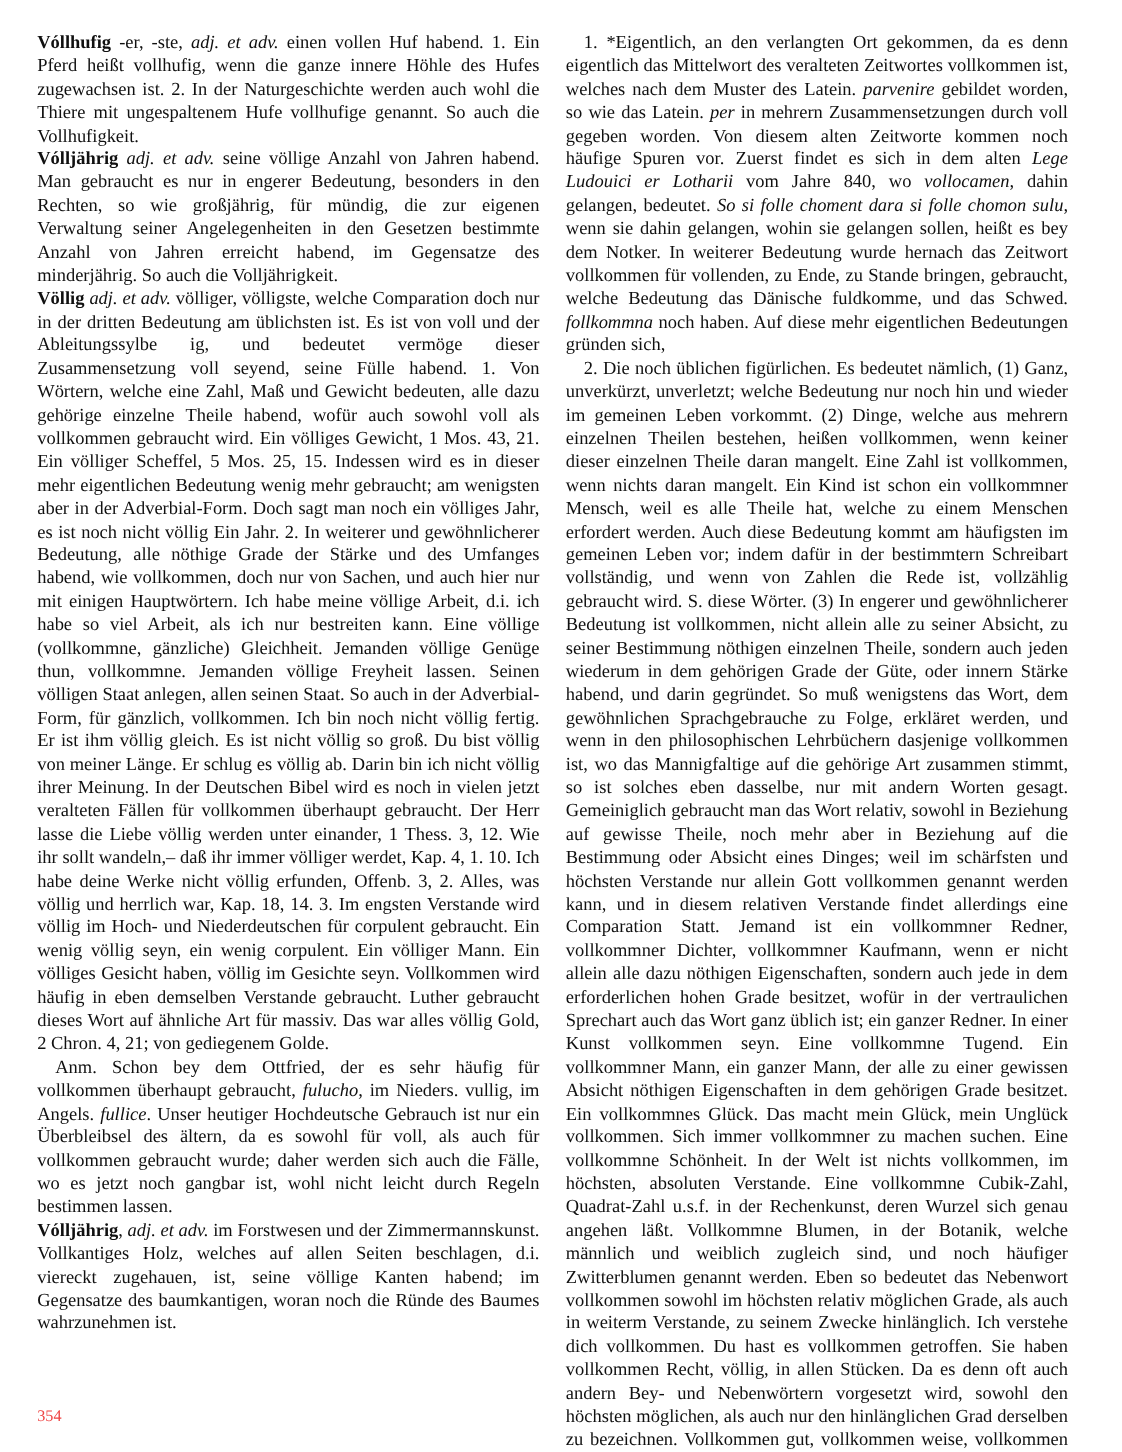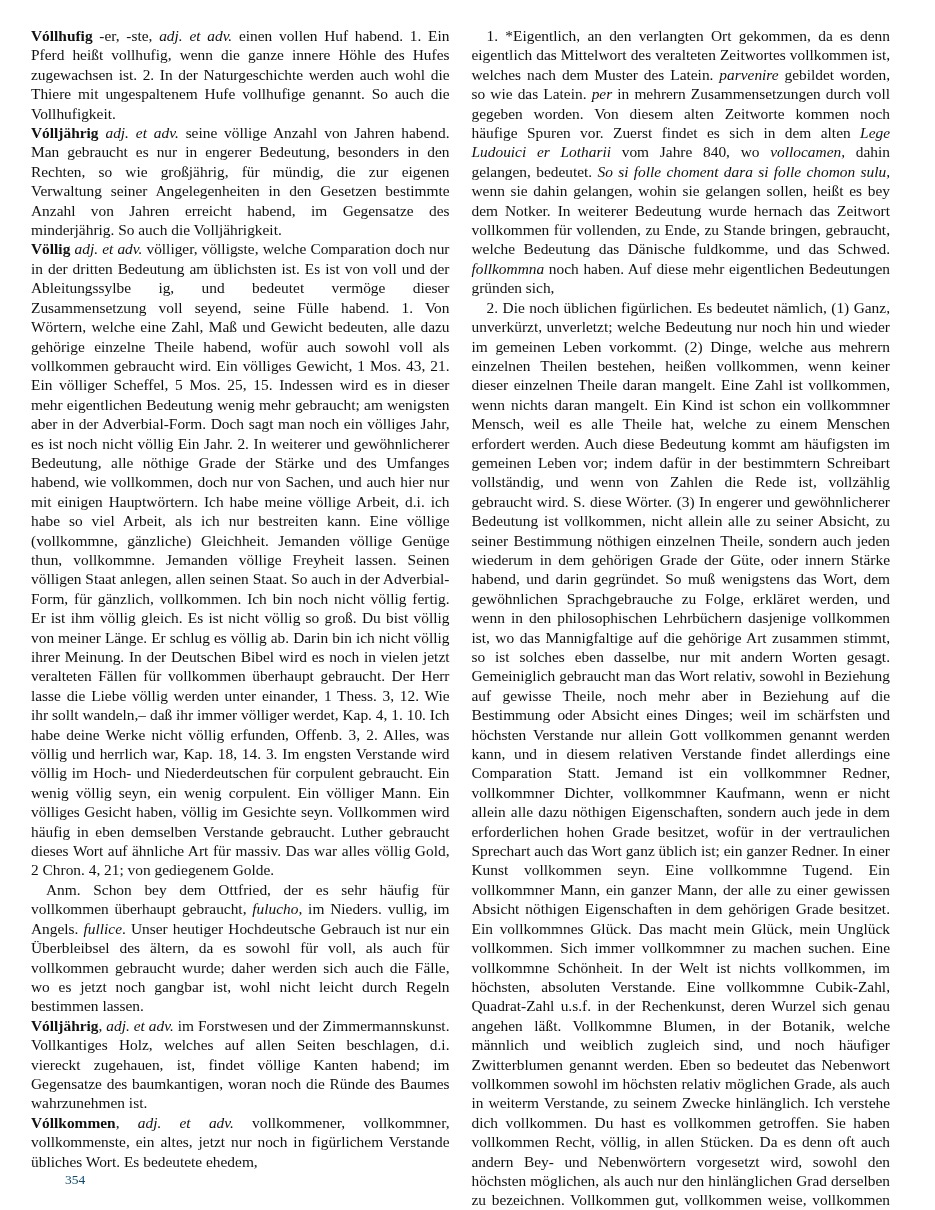--- a/index.html
+++ b/index.html
@@ -35,36 +35,34 @@
   .para.indent {
     text-indent: 15px;
   }
   .b { font-weight: bold; }
   .i { font-style: italic; }
   .page-number {
     position: absolute;
     left: 31px;
     bottom: 22px;
     font-size: 13.5px;
-    color: #0c4a6e;
-    margin-left: 34px;
+    color: #ef4444;
   }
 </style>
 </head>
 <body>
 
 <div class="page">
   <div class="columns">
     <div class="col">
         <p class="para"><span class="b">Vóllhufig</span><span> -er, -ste, </span><span class="i">adj. et adv.</span><span> einen vollen Huf habend. 1. Ein Pferd heißt vollhufig, wenn die ganze innere Höhle des Hufes zugewachsen ist. 2. In der Naturgeschichte werden auch wohl die Thiere mit ungespaltenem Hufe vollhufige genannt. So auch die Vollhufigkeit.</span></p>
         <p class="para"><span class="b">Vólljährig</span><span> </span><span class="i">adj. et adv.</span><span> seine völlige Anzahl von Jahren habend. Man gebraucht es nur in engerer Bedeutung, besonders in den Rechten, so wie großjährig, für mündig, die zur eigenen Verwaltung seiner Angelegenheiten in den Gesetzen bestimmte Anzahl von Jahren erreicht habend, im Gegensatze des minderjährig. So auch die Volljährigkeit.</span></p>
         <p class="para"><span class="b">Völlig</span><span> </span><span class="i">adj. et adv.</span><span> völliger, völligste, welche Comparation doch nur in der dritten Bedeutung am üblichsten ist. Es ist von voll und der Ableitungssylbe ig, und bedeutet vermöge dieser Zusammensetzung voll seyend, seine Fülle habend. 1. Von Wörtern, welche eine Zahl, Maß und Gewicht bedeuten, alle dazu gehörige einzelne Theile habend, wofür auch sowohl voll als vollkommen gebraucht wird. Ein völliges Gewicht, 1 Mos. 43, 21. Ein völliger Scheffel, 5 Mos. 25, 15. Indessen wird es in dieser mehr eigentlichen Bedeutung wenig mehr gebraucht; am wenigsten aber in der Adverbial-Form. Doch sagt man noch ein völliges Jahr, es ist noch nicht völlig Ein Jahr. 2. In weiterer und gewöhnlicherer Bedeutung, alle nöthige Grade der Stärke und des Umfanges habend, wie vollkommen, doch nur von Sachen, und auch hier nur mit einigen Hauptwörtern. Ich habe meine völlige Arbeit, d.i. ich habe so viel Arbeit, als ich nur bestreiten kann. Eine völlige (vollkommne, gänzliche) Gleichheit. Jemanden völlige Genüge thun, vollkommne. Jemanden völlige Freyheit lassen. Seinen völligen Staat anlegen, allen seinen Staat. So auch in der Adverbial-Form, für gänzlich, vollkommen. Ich bin noch nicht völlig fertig. Er ist ihm völlig gleich. Es ist nicht völlig so groß. Du bist völlig von meiner Länge. Er schlug es völlig ab. Darin bin ich nicht völlig ihrer Meinung. In der Deutschen Bibel wird es noch in vielen jetzt veralteten Fällen für vollkommen überhaupt gebraucht. Der Herr lasse die Liebe völlig werden unter einander, 1 Thess. 3, 12. Wie ihr sollt wandeln,– daß ihr immer völliger werdet, Kap. 4, 1. 10. Ich habe deine Werke nicht völlig erfunden, Offenb. 3, 2. Alles, was völlig und herrlich war, Kap. 18, 14. 3. Im engsten Verstande wird völlig im Hoch- und Niederdeutschen für corpulent gebraucht. Ein wenig völlig seyn, ein wenig corpulent. Ein völliger Mann. Ein völliges Gesicht haben, völlig im Gesichte seyn. Vollkommen wird häufig in eben demselben Verstande gebraucht. Luther gebraucht dieses Wort auf ähnliche Art für massiv. Das war alles völlig Gold, 2 Chron. 4, 21; von gediegenem Golde.</span></p>
         <p class="para indent"><span>Anm. Schon bey dem Ottfried, der es sehr häufig für vollkommen überhaupt gebraucht, </span><span class="i">fulucho,</span><span> im Nieders. vullig, im Angels. </span><span class="i">fullice</span><span>. Unser heutiger Hochdeutsche Gebrauch ist nur ein Überbleibsel des ältern, da es sowohl für voll, als auch für vollkommen gebraucht wurde; daher werden sich auch die Fälle, wo es jetzt noch gangbar ist, wohl nicht leicht durch Regeln bestimmen lassen.</span></p>
-        <p class="para"><span class="b">Vólljährig</span><span>, </span><span class="i">adj. et adv.</span><span> im Forstwesen und der Zimmermannskunst. Vollkantiges Holz, welches auf allen Seiten beschlagen, d.i. viereckt zugehauen, ist, findet völlige Kanten habend; im Gegensatze des baumkantigen, woran noch die Ründe des Baumes wahrzunehmen ist.</span></p>
-        <p class="para"><span class="b">Vóllkommen</span><span>, </span><span class="i">adj. et adv.</span><span> vollkommener, vollkommner, vollkommenste, ein altes, jetzt nur noch in figürlichem Verstande übliches Wort. Es bedeutete ehedem,</span></p>
+        <p class="para"><span class="b">Vólljährig</span><span>, </span><span class="i">adj. et adv.</span><span> im Forstwesen und der Zimmermannskunst. Vollkantiges Holz, welches auf allen Seiten beschlagen, d.i. viereckt zugehauen, ist, seine völlige Kanten habend; im Gegensatze des baumkantigen, woran noch die Ründe des Baumes wahrzunehmen ist.</span></p>
       </div>
     <div class="col">
         <p class="para indent"><span>1. *Eigentlich, an den verlangten Ort gekommen, da es denn eigentlich das Mittelwort des veralteten Zeitwortes vollkommen ist, welches nach dem Muster des Latein. </span><span class="i">parvenire</span><span> gebildet worden, so wie das Latein. </span><span class="i">per</span><span> in mehrern Zusammensetzungen durch voll gegeben worden. Von diesem alten Zeitworte kommen noch häufige Spuren vor. Zuerst findet es sich in dem alten </span><span class="i">Lege Ludouici er Lotharii</span><span> vom Jahre 840, wo </span><span class="i">vollocamen,</span><span> dahin gelangen, bedeutet. </span><span class="i">So si folle choment dara si folle chomon sulu,</span><span> wenn sie dahin gelangen, wohin sie gelangen sollen, heißt es bey dem Notker. In weiterer Bedeutung wurde hernach das Zeitwort vollkommen für vollenden, zu Ende, zu Stande bringen, gebraucht, welche Bedeutung das Dänische fuldkomme, und das Schwed. </span><span class="i">follkommna</span><span> noch haben. Auf diese mehr eigentlichen Bedeutungen gründen sich,</span></p>
         <p class="para indent"><span>2. Die noch üblichen figürlichen. Es bedeutet nämlich, (1) Ganz, unverkürzt, unverletzt; welche Bedeutung nur noch hin und wieder im gemeinen Leben vorkommt. (2) Dinge, welche aus mehrern einzelnen Theilen bestehen, heißen vollkommen, wenn keiner dieser einzelnen Theile daran mangelt. Eine Zahl ist vollkommen, wenn nichts daran mangelt. Ein Kind ist schon ein vollkommner Mensch, weil es alle Theile hat, welche zu einem Menschen erfordert werden. Auch diese Bedeutung kommt am häufigsten im gemeinen Leben vor; indem dafür in der bestimmtern Schreibart vollständig, und wenn von Zahlen die Rede ist, vollzählig gebraucht wird. S. diese Wörter. (3) In engerer und gewöhnlicherer Bedeutung ist vollkommen, nicht allein alle zu seiner Absicht, zu seiner Bestimmung nöthigen einzelnen Theile, sondern auch jeden wiederum in dem gehörigen Grade der Güte, oder innern Stärke habend, und darin gegründet. So muß wenigstens das Wort, dem gewöhnlichen Sprachgebrauche zu Folge, erkläret werden, und wenn in den philosophischen Lehrbüchern dasjenige vollkommen ist, wo das Mannigfaltige auf die gehörige Art zusammen stimmt, so ist solches eben dasselbe, nur mit andern Worten gesagt. Gemeiniglich gebraucht man das Wort relativ, sowohl in Beziehung auf gewisse Theile, noch mehr aber in Beziehung auf die Bestimmung oder Absicht eines Dinges; weil im schärfsten und höchsten Verstande nur allein Gott vollkommen genannt werden kann, und in diesem relativen Verstande findet allerdings eine Comparation Statt. Jemand ist ein vollkommner Redner, vollkommner Dichter, vollkommner Kaufmann, wenn er nicht allein alle dazu nöthigen Eigenschaften, sondern auch jede in dem erforderlichen hohen Grade besitzet, wofür in der vertraulichen Sprechart auch das Wort ganz üblich ist; ein ganzer Redner. In einer Kunst vollkommen seyn. Eine vollkommne Tugend. Ein vollkommner Mann, ein ganzer Mann, der alle zu einer gewissen Absicht nöthigen Eigenschaften in dem gehörigen Grade besitzet. Ein vollkommnes Glück. Das macht mein Glück, mein Unglück vollkommen. Sich immer vollkommner zu machen suchen. Eine vollkommne Schönheit. In der Welt ist nichts vollkommen, im höchsten, absoluten Verstande. Eine vollkommne Cubik-Zahl, Quadrat-Zahl u.s.f. in der Rechenkunst, deren Wurzel sich genau angehen läßt. Vollkommne Blumen, in der Botanik, welche männlich und weiblich zugleich sind, und noch häufiger Zwitterblumen genannt werden. Eben so bedeutet das Nebenwort vollkommen sowohl im höchsten relativ möglichen Grade, als auch in weiterm Verstande, zu seinem Zwecke hinlänglich. Ich verstehe dich vollkommen. Du hast es vollkommen getroffen. Sie haben vollkommen Recht, völlig, in allen Stücken. Da es denn oft auch andern Bey- und Nebenwörtern vorgesetzt wird, sowohl den höchsten möglichen, als auch nur den hinlänglichen Grad derselben zu bezeichnen. Vollkommen gut, vollkommen weise, vollkommen gerecht. Ein vollkommen rechtschaffener Mann.</span></p>
       </div>
   </div>
   <div class="page-number">354</div>
 </div>
 
 </body></html>

